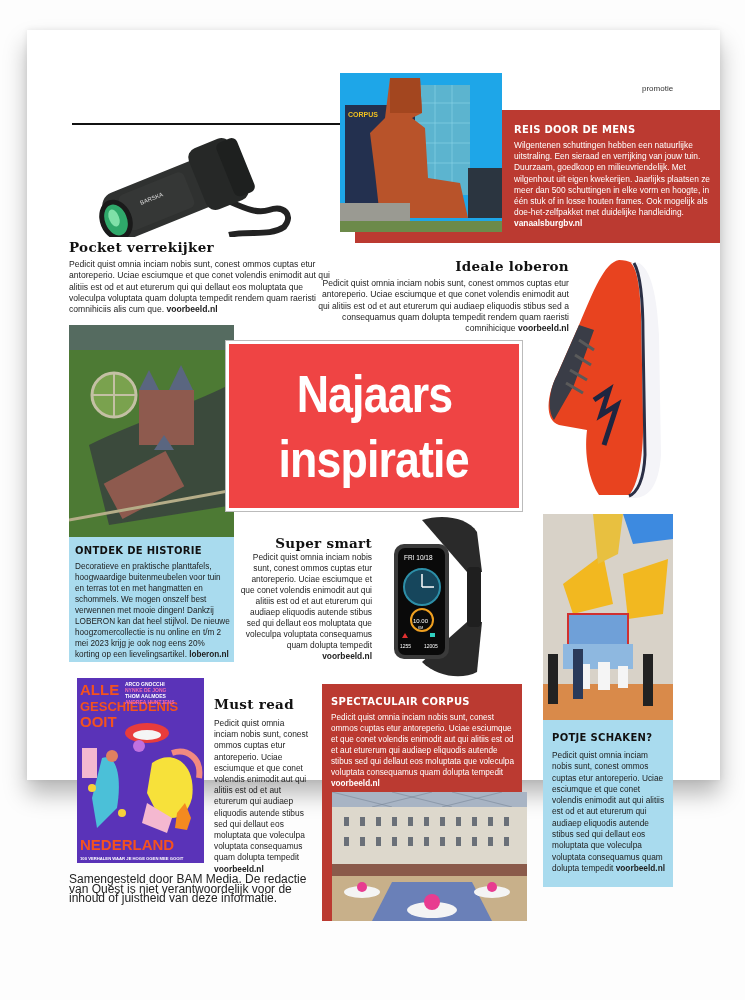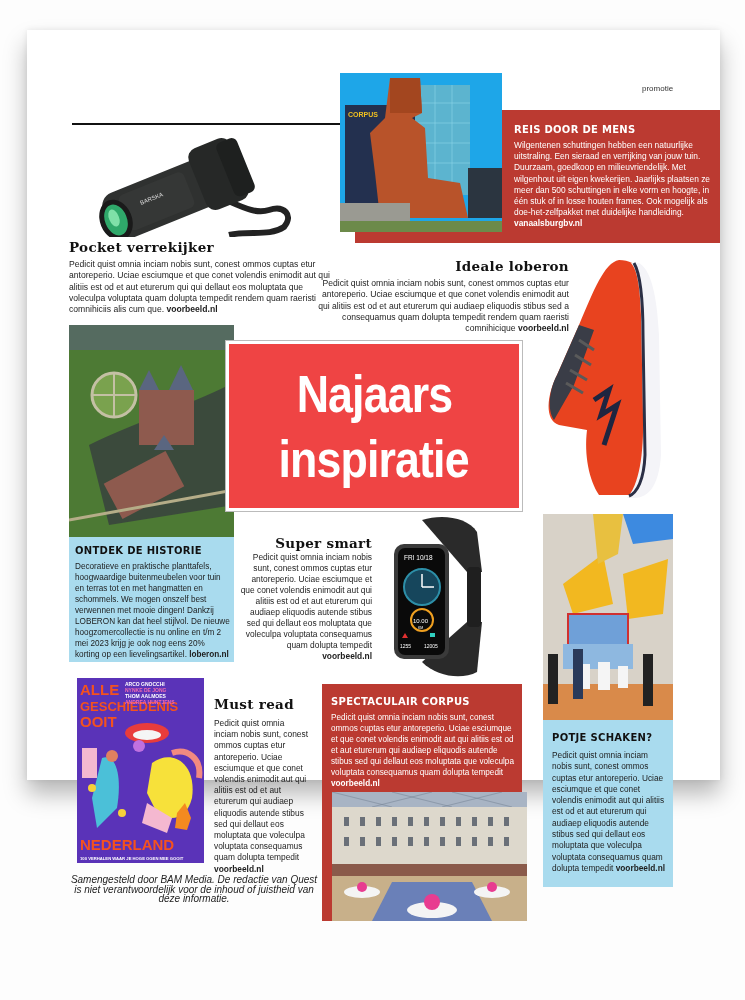--- a/index.html
+++ b/index.html
@@ -11,21 +11,21 @@
   .body-text b { font-weight:bold; }
   .serif-h { font-family:"DejaVu Serif", serif; font-weight:bold; font-size:13.5px; color:#111; letter-spacing:0.3px; }
   .box-h { font-family:"DejaVu Sans", sans-serif; font-weight:bold; font-size:10px; letter-spacing:0.3px; }
   .red { background:#bb3a31; color:#fff; }
   .red .body-text { color:#fff; }
   .blue { background:#a9dbee; }
   .promo { font-family:"Liberation Sans", sans-serif; font-size:8px; color:#333; }
   .rule { background:#111; height:2px; }
   .title-box { background:#ef4444; border:3px solid #fff; outline:1px solid #bbb; display:flex; flex-direction:column; align-items:center; justify-content:center;gap:13px; }
   .title-line { font-family:"Liberation Sans", sans-serif; font-weight:bold; color:#fff; font-size:52px; line-height:52px; letter-spacing:-1px; transform:scaleX(0.86); }
-  .footnote { font-family:"Liberation Sans", sans-serif; font-style:italic; font-size:10px; line-height:9.6px; color:#222;text-align:center; }
+  .footnote { font-family:"Liberation Sans", sans-serif; font-size:12px; line-height:9.6px; color:#222; }
   .right { text-align:right; }
   .img { overflow:hidden; }
   .img svg { display:block; width:100%; height:100%; }
 </style>
 </head>
 <body>
 
 <div class="page">
 
   <div class="abs promo" style="left:615px; top:54px;">promotie</div>

